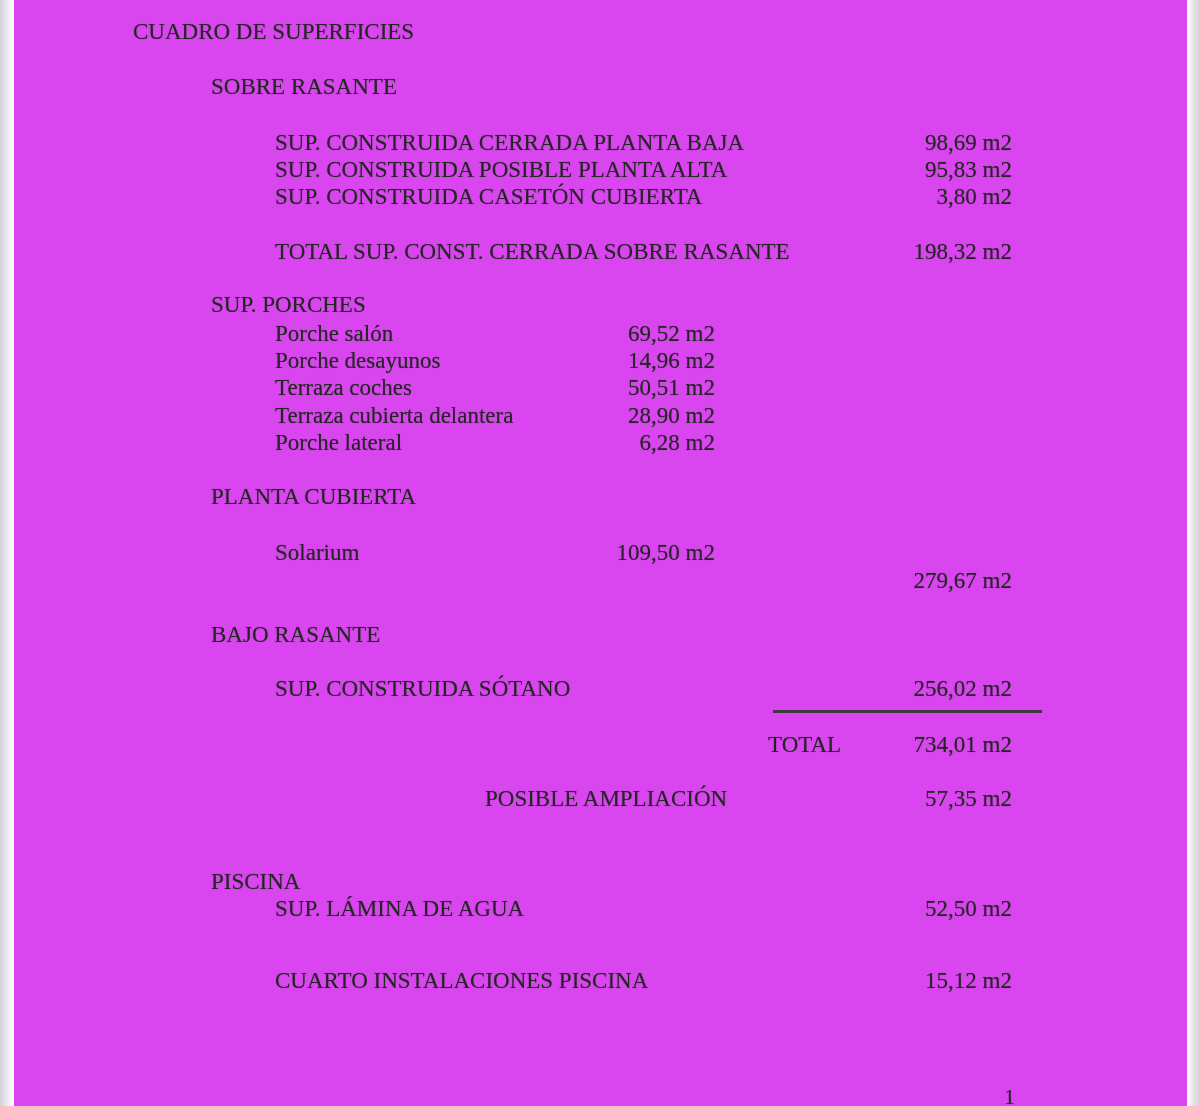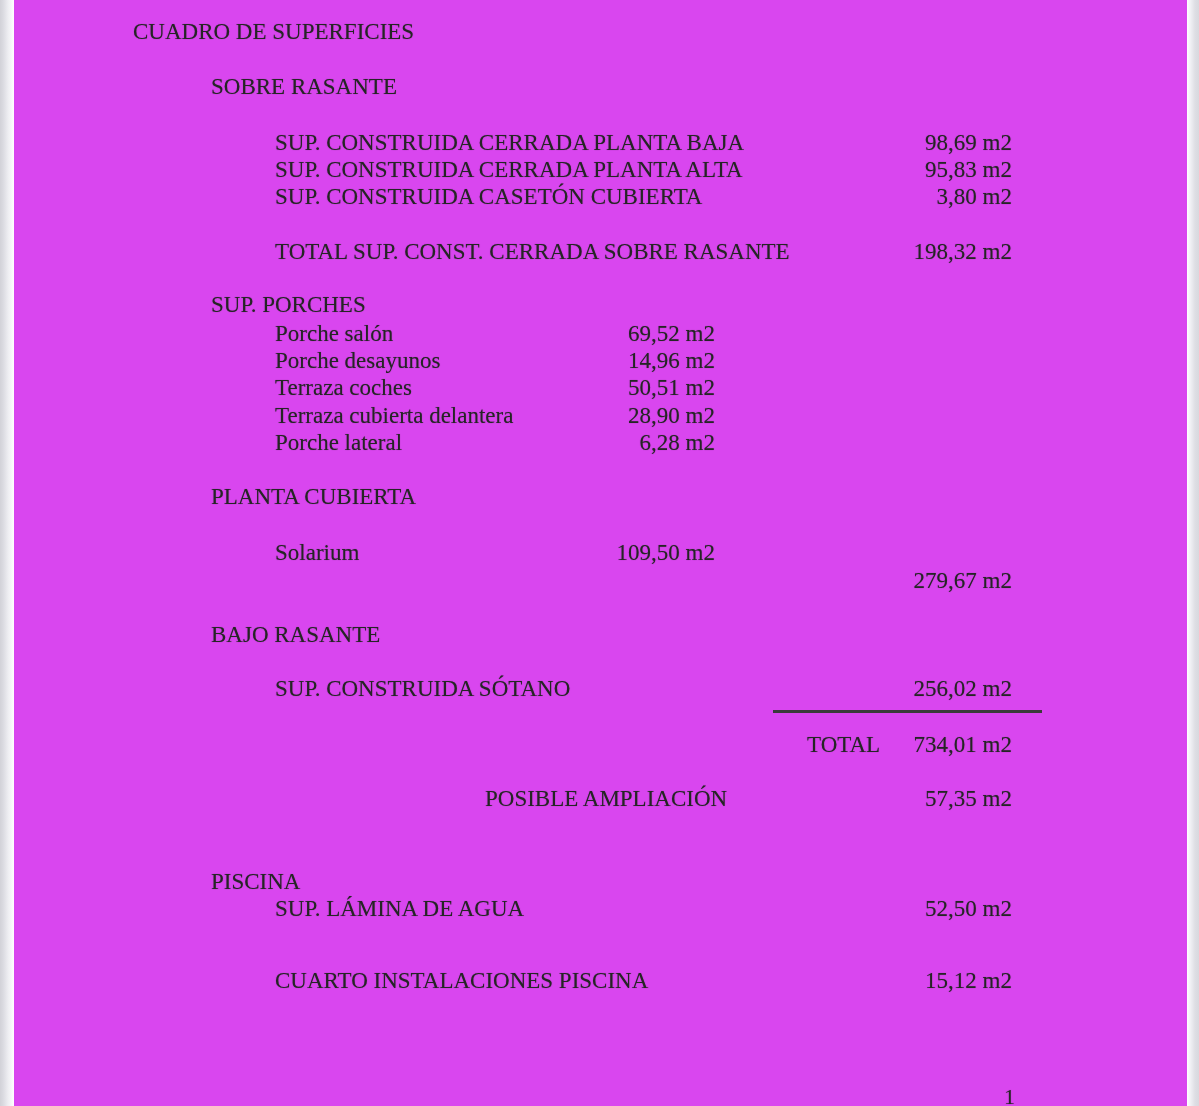--- a/index.html
+++ b/index.html
@@ -23,21 +23,21 @@
     background: linear-gradient(to left, #d8d8de 0px, #dedee4 4px, #f2f2f6 9px, #ffffff 12px);
   }
   .row {
     position: absolute; left: 0; width: 100%; height: 28px;
     font-size: 23px; line-height: 28px; white-space: nowrap;
   }
   .lab { position: absolute; }
   .x-title { left: 133px; }
   .x-sect  { left: 211px; }
   .x-item  { left: 275px; }
-  .x-total { left: 768px; margin-left: 39px; }
+  .x-total { left: 768px; }
   .x-ampl  { left: 485px; }
   .val-mid {
     position: absolute; left: 500px; width: 215px; text-align: right;
   }
   .val-right {
     position: absolute; left: 700px; width: 312px; text-align: right;
   }
   .rule {
     position: absolute; left: 773px; top: 710px; width: 269px; height: 3px;
     background: #3b3b3b;
@@ -59,21 +59,21 @@
   </div>
 
   <div class="row" style="top:73px;">
     <span class="lab x-sect">SOBRE RASANTE</span>
   </div>
   <div class="row" style="top:129px;">
     <span class="lab x-item">SUP. CONSTRUIDA CERRADA PLANTA BAJA</span>
     <span class="val-right">98,69 m2</span>
   </div>
   <div class="row" style="top:156px;">
-    <span class="lab x-item">SUP. CONSTRUIDA CERRADA PLANTA ALTA</span>
+    <span class="lab x-item">SUP. CONSTRUIDA POSIBLE PLANTA ALTA</span>
     <span class="val-right">95,83 m2</span>
   </div>
   <div class="row" style="top:183px;">
     <span class="lab x-item">SUP. CONSTRUIDA CASETÓN CUBIERTA</span>
     <span class="val-right">3,80 m2</span>
   </div>
   <div class="row" style="top:238px;padding-left:16px;">
     <span class="lab x-item">TOTAL SUP. CONST. CERRADA SOBRE RASANTE</span>
     <span class="val-right">198,32 m2</span>
   </div>

